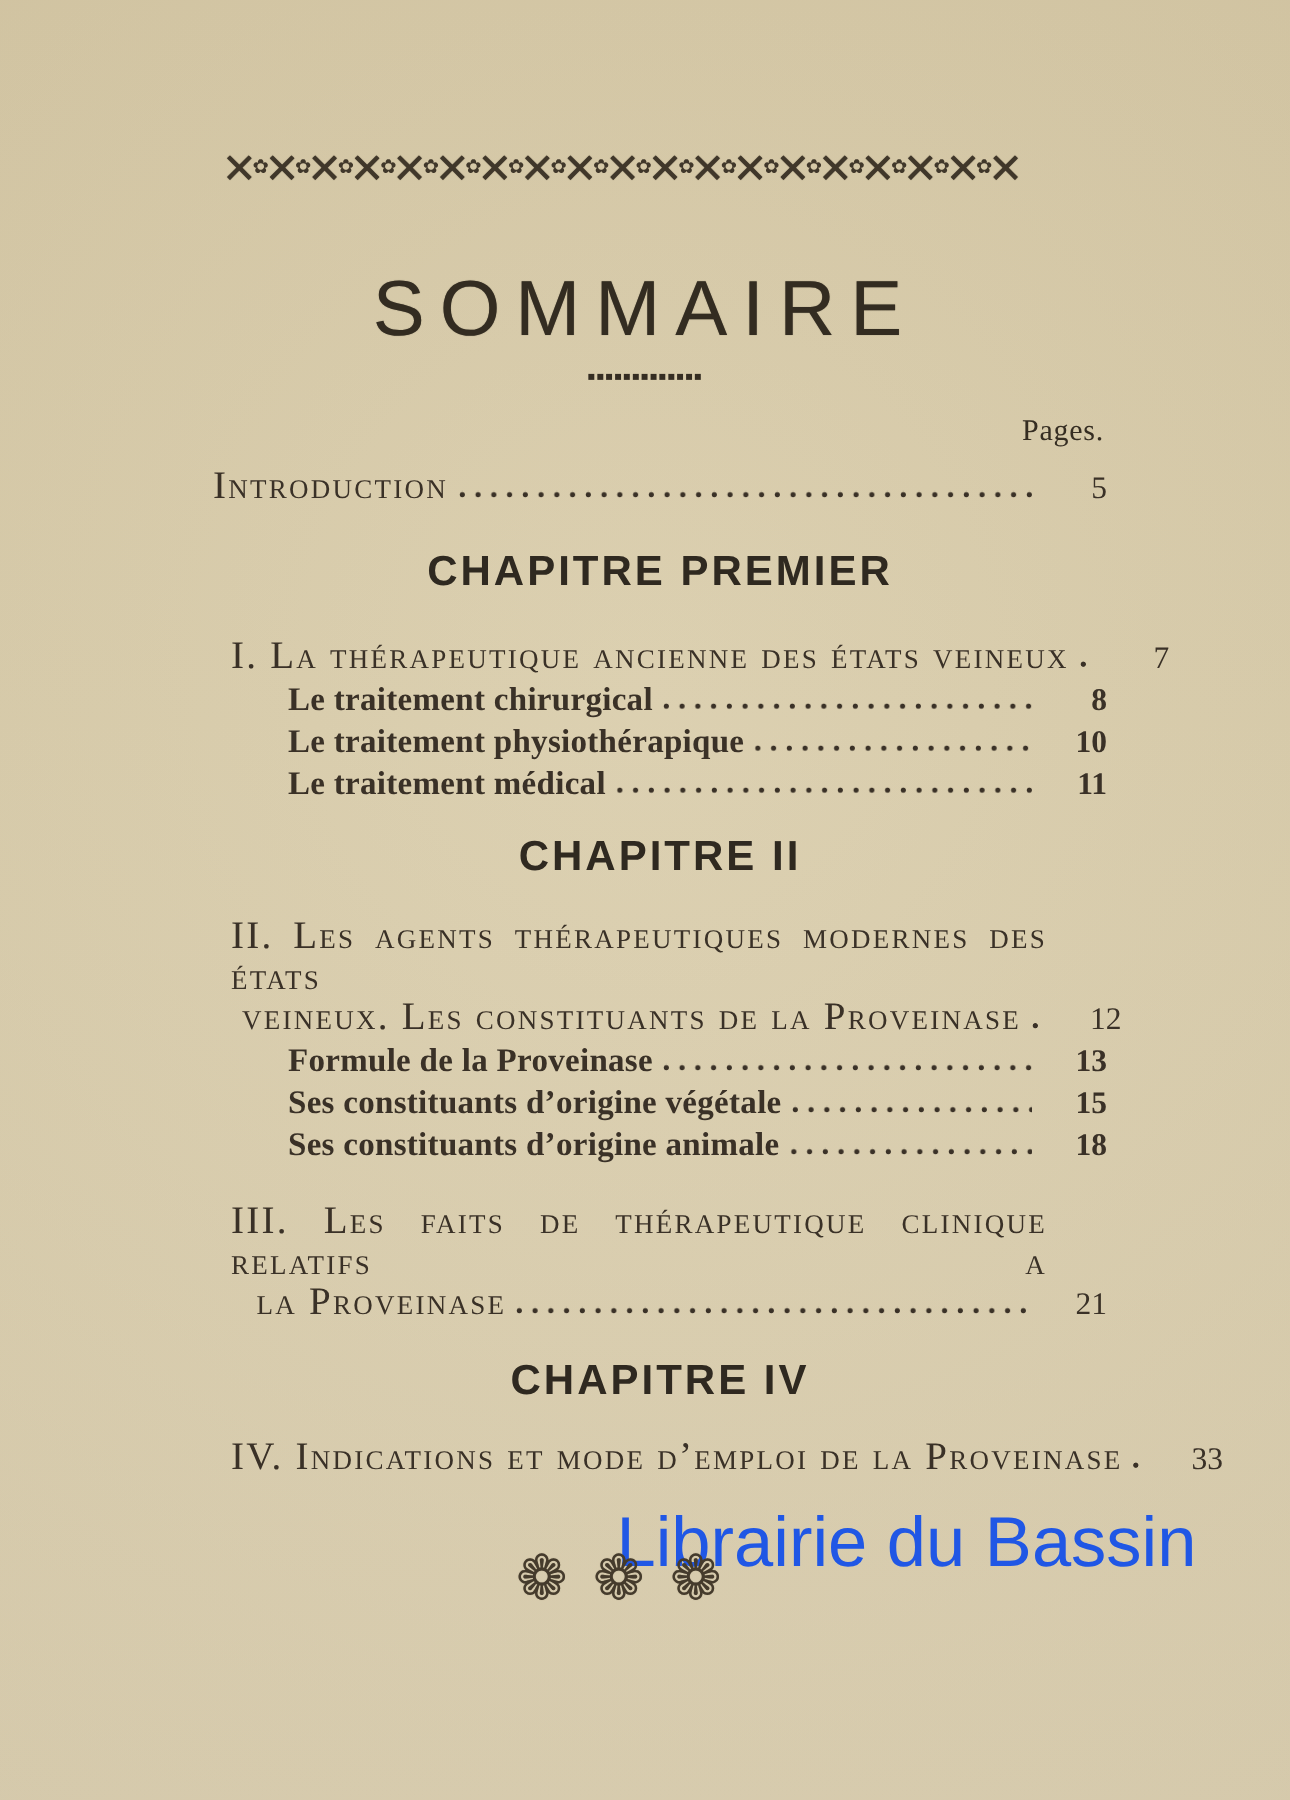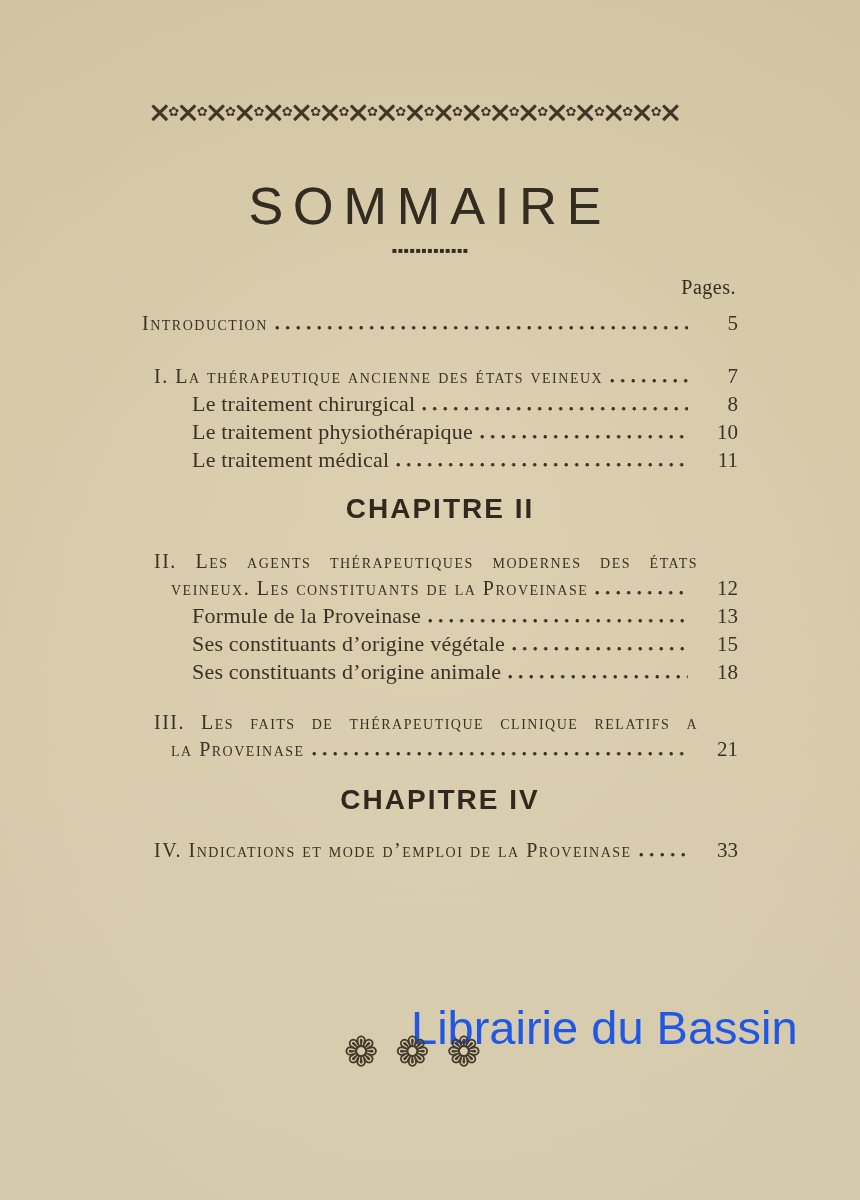--- a/index.html
+++ b/index.html
@@ -43,25 +43,25 @@
   .pages-head{
     text-align:right;font-size:20px;line-height:22px;letter-spacing:0.5px;
     padding-right:2px;color:#352d22;
   }
   .chap{
     text-align:center;font-family:"Liberation Sans",sans-serif;font-weight:700;
     font-size:28px;line-height:32px;letter-spacing:2px;color:#2f2920;
   }
   .row{display:flex;align-items:baseline;line-height:27px;}
   .lbl{white-space:nowrap;}
-  .sc .lbl,.l1{font-variant:small-caps;font-size:20px;letter-spacing:1.5px;}
+  .sc .lbl,.l1{font-variant:small-caps;font-size:26px;letter-spacing:1.5px;}
   .plain .lbl{font-size:22px;letter-spacing:0.2px;}
   .num{padding-left:12px;}
-  .indent{padding-left:50px;}
-  .cont{padding-left:29px;}
+  .indent{padding-left:50px;font-weight:bold;}
+  .cont{padding-left:29px;justify-content:center;}
   .l1{line-height:27px;text-align:justify;text-align-last:justify;padding-left:12px;padding-right:40px;}
   .leader{
     flex:1;height:5px;margin:0 8px 0 7px;align-self:baseline;
     background-image:radial-gradient(circle at 2.2px 2.8px,#3a3127 1.45px,rgba(0,0,0,0) 2px);
     background-size:10.5px 5px;background-repeat:repeat-x;background-position:left bottom;
     min-width:10px;
   }
   .pg{width:42px;text-align:right;font-size:21px;flex:none;}
   .mt12{margin-top:12px}.mt18{margin-top:18px}.mt19{margin-top:19px}
   .mt21{margin-top:21px}.mt23{margin-top:23px}.mt26{margin-top:26px}
@@ -91,20 +91,21 @@
   <div class="content">
 
     <div class="pages-head">Pages.</div>
 
     <div class="row sc mt12">
       <span class="lbl">Introduction</span>
       <span class="leader"></span>
       <span class="pg">5</span>
     </div>
 
+    <div class="chap mt26">CHAPITRE PREMIER</div>
 
     <div class="row sc num mt26">
       <span class="lbl">I. La thérapeutique ancienne des états veineux</span>
       <span class="leader"></span>
       <span class="pg">7</span>
     </div>
     <div class="row plain indent">
       <span class="lbl">Le traitement chirurgical</span>
       <span class="leader"></span>
       <span class="pg">8</span>

